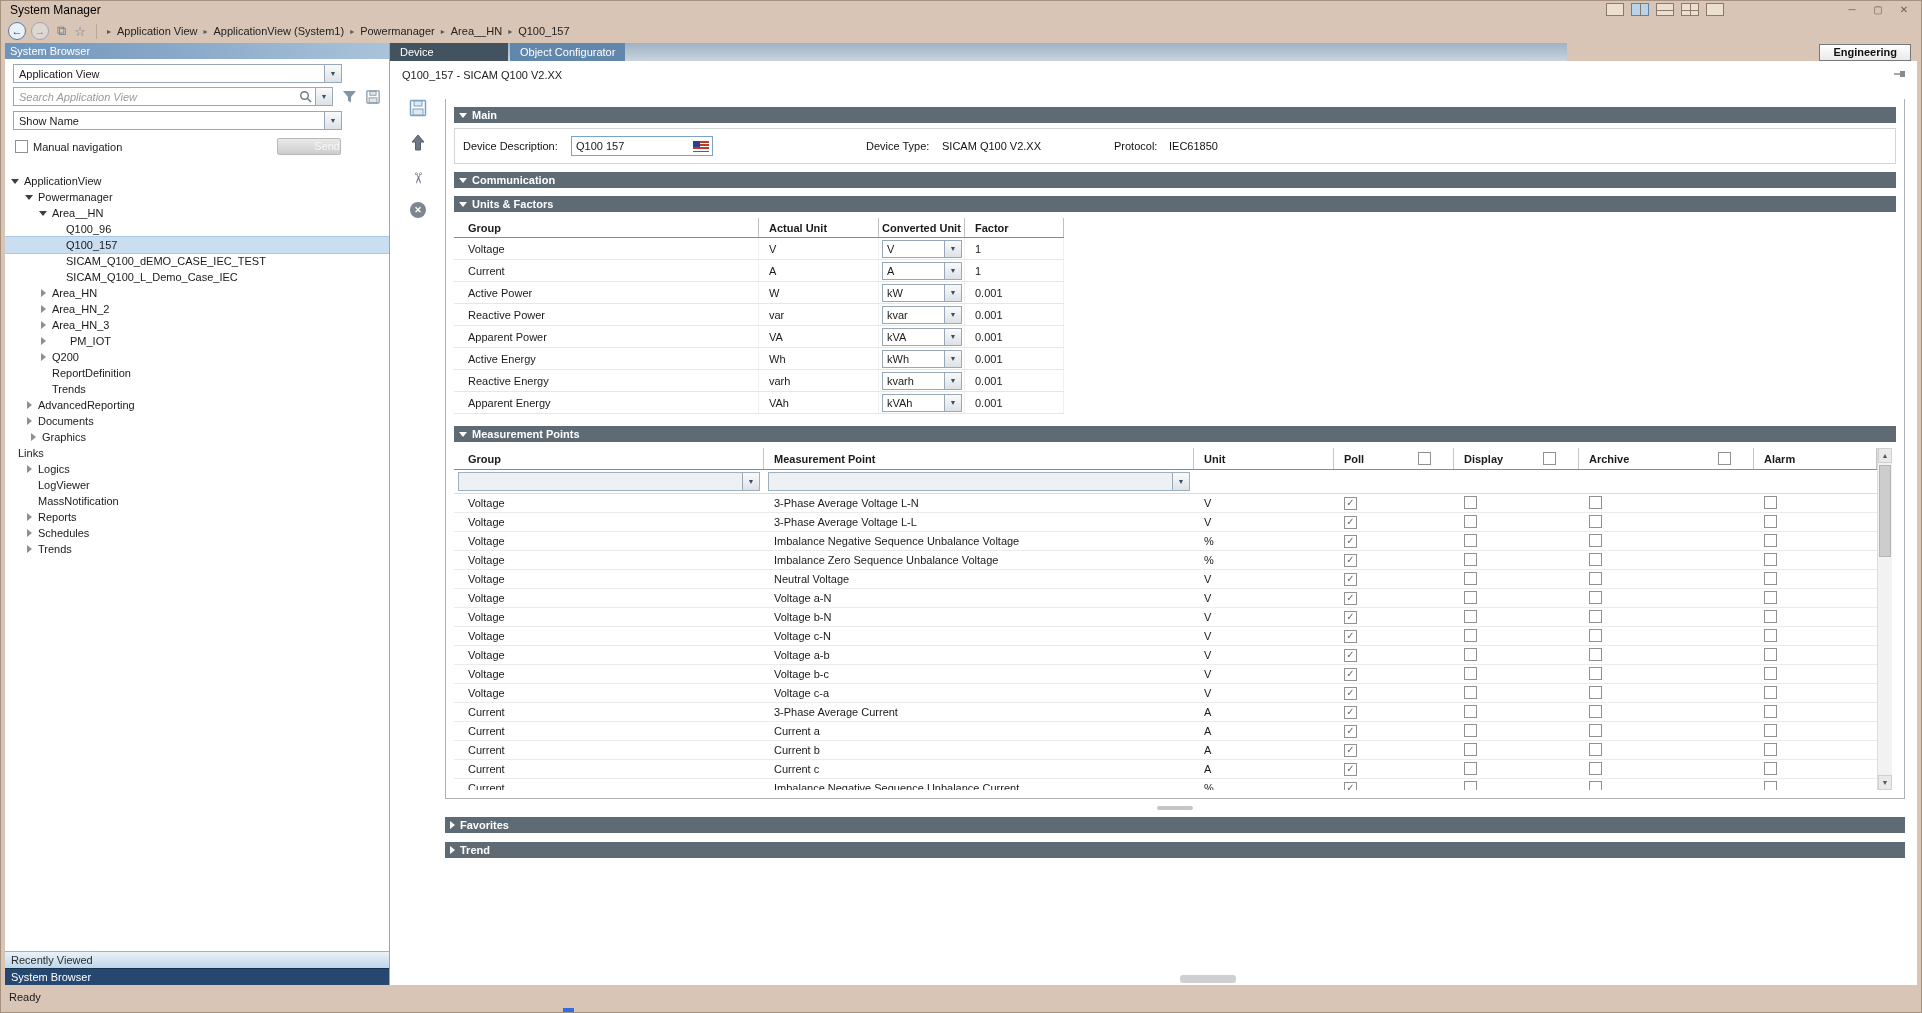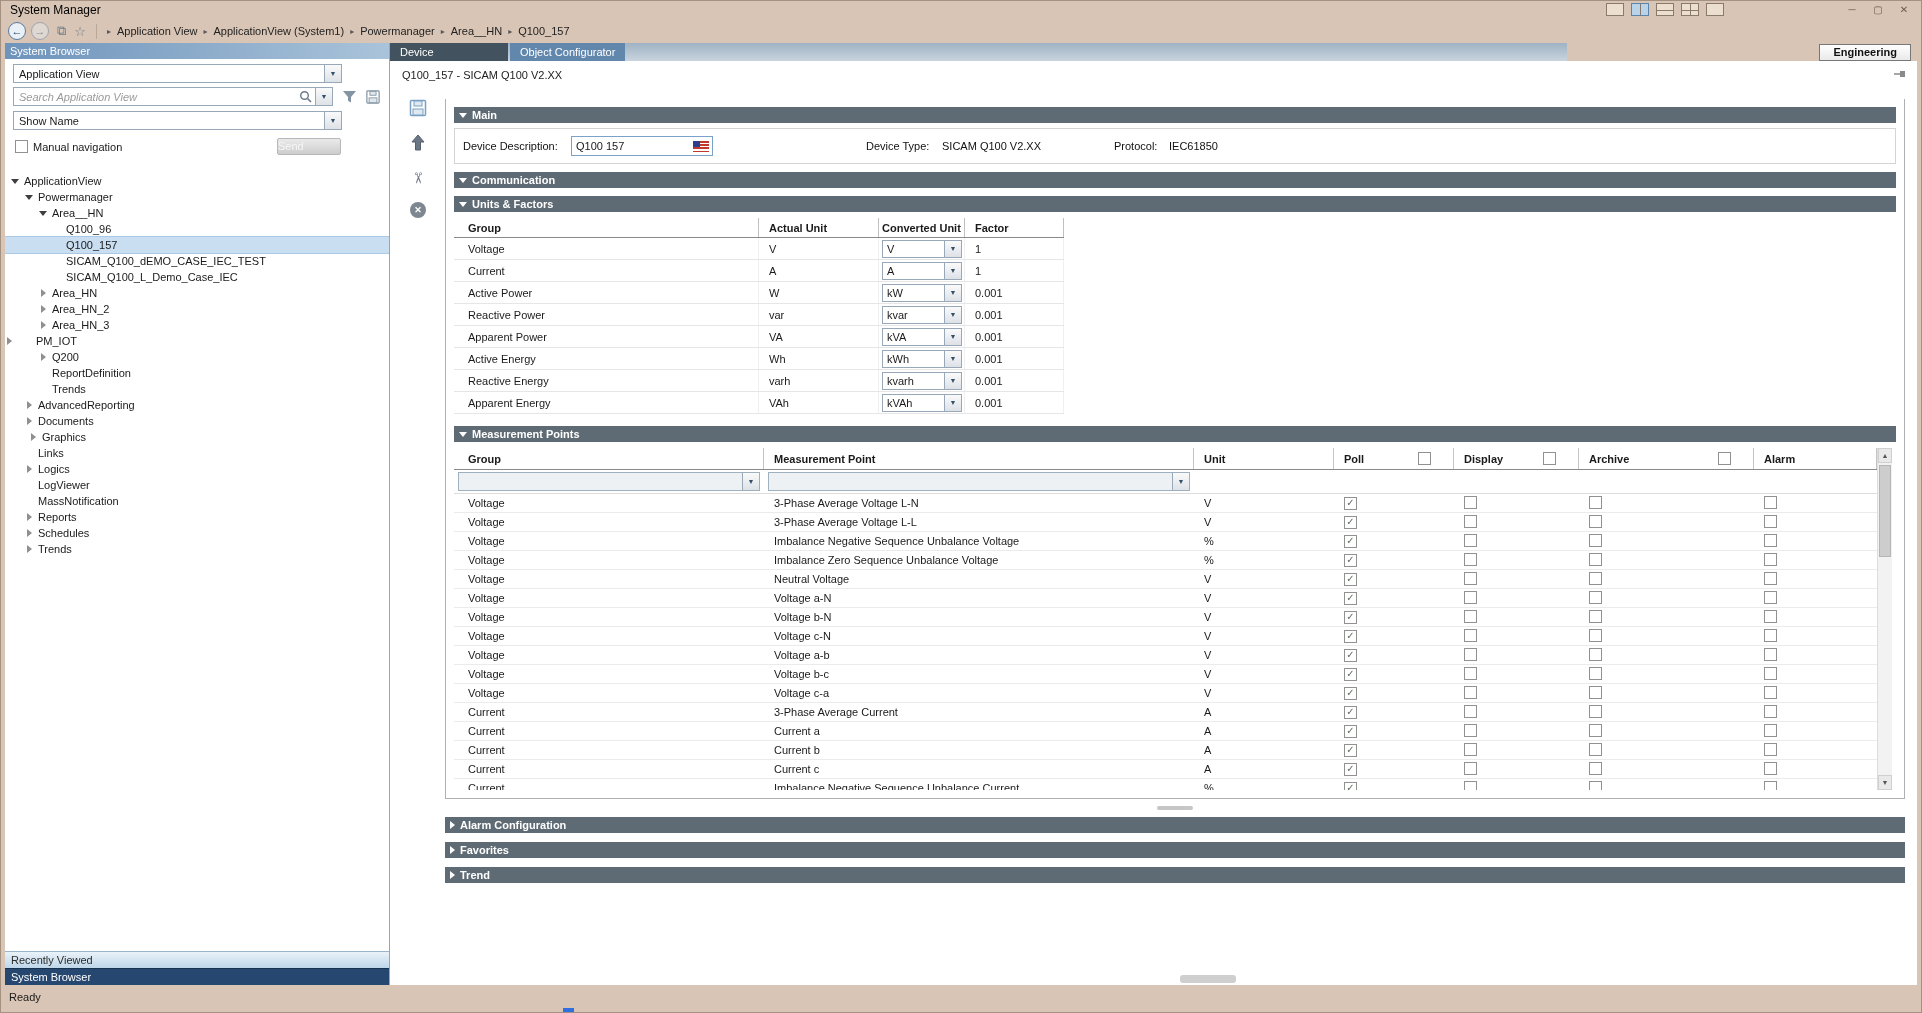--- a/index.html
+++ b/index.html
@@ -42,21 +42,21 @@
   .combo-text { padding:0 5px; flex:1; white-space:nowrap; overflow:hidden; }
   .combo-arrow { width:17px; height:100%; border-left:1px solid #99a8b8; background:linear-gradient(#fafafa,#dde2e7);
                  display:flex; align-items:center; justify-content:center; font-size:7px; color:#33506b; flex:0 0 17px; }
   .search-row { display:flex; align-items:center; margin:4px 8px 0 8px; }
   .search-box { flex:0 0 320px; height:19px; border:1px solid #99a8b8; background:#fff; display:flex; align-items:center; }
   .search-ph { flex:1; padding:0 5px; color:#9a9a9a; font-style:italic; white-space:nowrap; overflow:hidden; }
   .search-box svg { margin-right:3px; }
   .side-ic { margin-left:9px; display:flex; align-items:center; }
   .manual-row { display:flex; align-items:center; gap:5px; margin:8px 8px 0 10px; }
   .send-btn { margin-left:auto; margin-right:40px; width:64px; height:17px; background:linear-gradient(#eaeaea,#cdcdcd);
-              border:1px solid #b8b8b8; color:#f7f7f7; text-align:left; line-height:15px; border-radius:2px; }
+              border:1px solid #b8b8b8; color:#f7f7f7; text-align:right; line-height:15px; border-radius:2px; }
   .tree { flex:1; margin-top:18px; overflow:hidden; }
   .tree-row { height:16px; display:flex; align-items:center; gap:4px; cursor:default; white-space:nowrap; }
   .tree-row.selected { background:#cadef2; outline:1px solid #a9c9e6; }
   .expander { width:9px; height:9px; flex:0 0 9px; position:relative; }
   .expander.expanded::after { content:""; position:absolute; left:0; top:2px; width:0; height:0;
       border-left:4px solid transparent; border-right:4px solid transparent; border-top:5px solid #3f3f3f; }
   .expander.collapsed::after { content:""; position:absolute; left:2px; top:0; width:0; height:0;
       border-top:4px solid transparent; border-bottom:4px solid transparent; border-left:5px solid #8f8f8f; }
   .sb-bottom { flex:0 0 auto; }
   .bar { height:17px; line-height:17px; padding-left:6px; }
@@ -273,21 +273,21 @@
           <span class="tree-label">Area_HN</span>
         </div>
         <div class="tree-row" style="padding-left: 34px;">
           <span class="expander collapsed"></span>
           <span class="tree-label">Area_HN_2</span>
         </div>
         <div class="tree-row" style="padding-left: 34px;">
           <span class="expander collapsed"></span>
           <span class="tree-label">Area_HN_3</span>
         </div>
-        <div class="tree-row" style=" gap: 22px;">
+        <div class="tree-row" style="padding-left: 34px; gap: 22px;">
           <span class="expander collapsed"></span>
           <span class="tree-label">PM_IOT</span>
         </div>
         <div class="tree-row" style="padding-left: 34px;">
           <span class="expander collapsed"></span>
           <span class="tree-label">Q200</span>
         </div>
         <div class="tree-row" style="padding-left: 34px;">
           <span class="expander none"></span>
           <span class="tree-label">ReportDefinition</span>
@@ -301,21 +301,21 @@
           <span class="tree-label">AdvancedReporting</span>
         </div>
         <div class="tree-row" style="padding-left: 20px;">
           <span class="expander collapsed"></span>
           <span class="tree-label">Documents</span>
         </div>
         <div class="tree-row" style="padding-left: 24px;">
           <span class="expander collapsed"></span>
           <span class="tree-label">Graphics</span>
         </div>
-        <div class="tree-row" style="padding-left: 20px;">
+        <div class="tree-row" style="">
           <span class="expander none"></span>
           <span class="tree-label">Links</span>
         </div>
         <div class="tree-row" style="padding-left: 20px;">
           <span class="expander collapsed"></span>
           <span class="tree-label">Logics</span>
         </div>
         <div class="tree-row" style="padding-left: 20px;">
           <span class="expander none"></span>
           <span class="tree-label">LogViewer</span>
@@ -710,24 +710,20 @@
           </div>
         </div>
 
         <div class="splitter">
           <span class="grip"></span>
         </div>
 
         <div class="collapsed-secs">
             <div class="sec-header">
               <span class="tri-right"></span>
-              <span>Alarm Configuration</span>
-            </div>
-            <div class="sec-header">
-              <span class="tri-right"></span>
               <span>Favorites</span>
             </div>
             <div class="sec-header">
               <span class="tri-right"></span>
               <span>Trend</span>
             </div>
           </div>
       </div>
 
       <div class="hscroll-thumb"></div>

